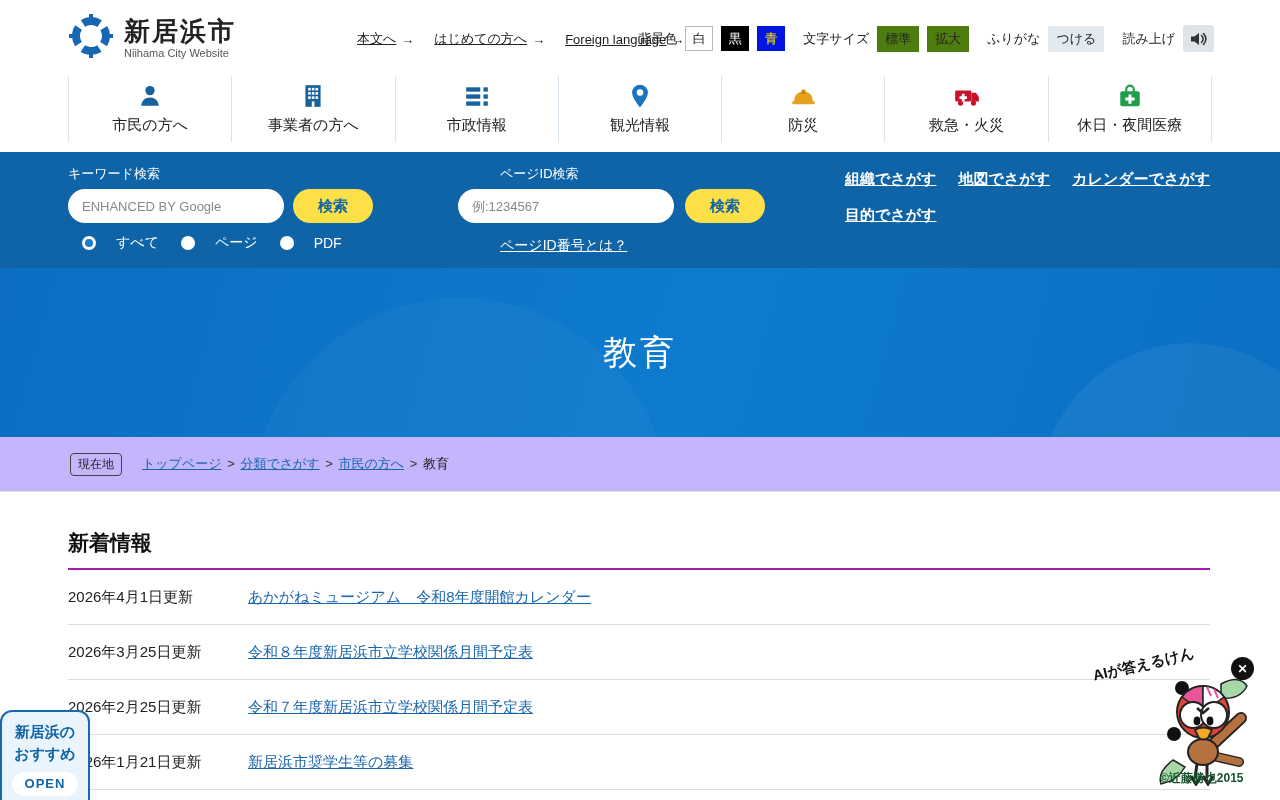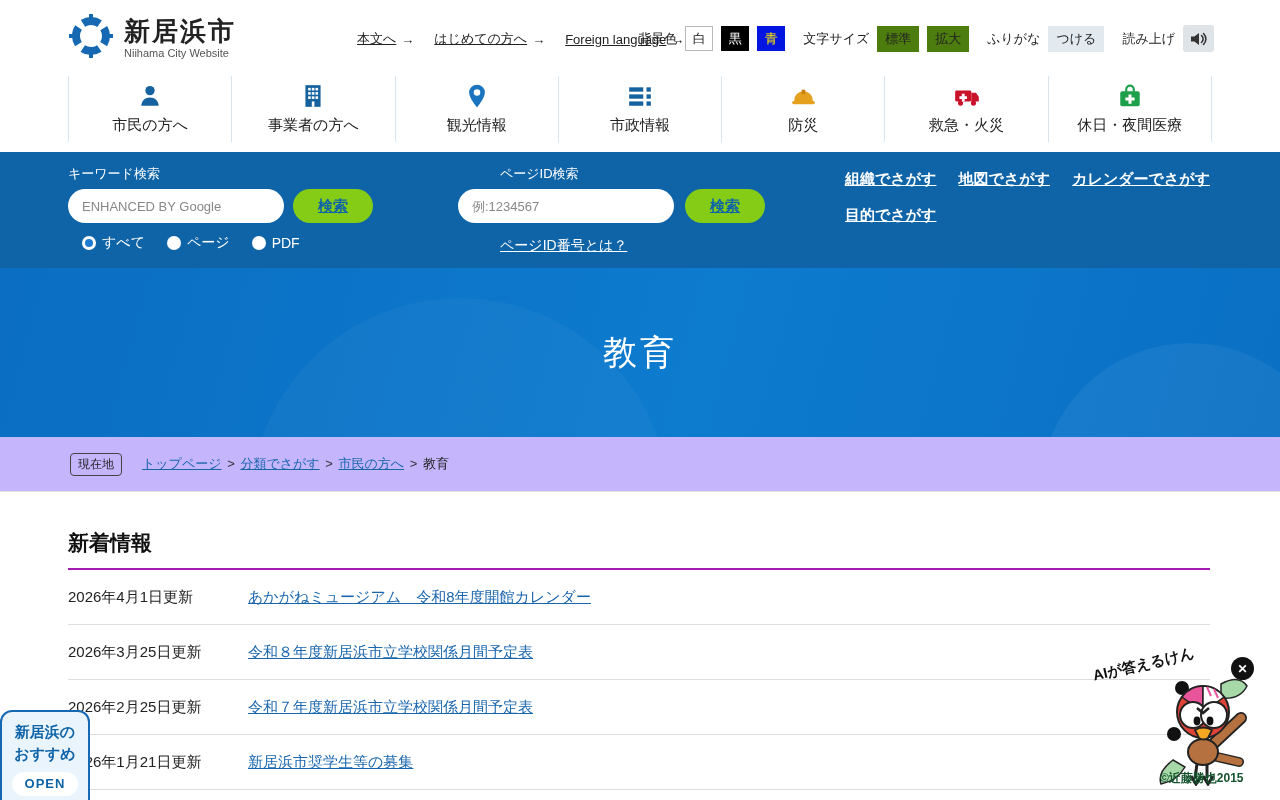--- a/index.html
+++ b/index.html
@@ -42,25 +42,25 @@
   .search-band { position:absolute; top:152px; left:0; width:1280px; height:116px; background:#0f64a8; color:#fff; }
   .sb-label { position:absolute; font-size:13px; color:#fff; }
   .kw-label { left:68px; top:13px; }
   .pid-label { left:500px; top:13px; }
   .pill-input { position:absolute; top:37px; width:216px; height:34px; border:none; border-radius:17px;
                 padding:9px 14px; font-size:13px; color:#333; }
   .pill-input::placeholder { color:#888; }
   .kw-input { left:68px; }
   .pid-input { left:458px; }
   .search-btn { position:absolute; top:37px; width:80px; height:34px; border:none; border-radius:17px;
-                background:#84cc16; color:#0f64a8; font-weight:bold; font-size:15px; cursor:pointer;text-decoration:underline; }
+                background:#fde047; color:#0f64a8; font-weight:bold; font-size:15px; cursor:pointer; }
   .kw-btn { left:293px; }
   .pid-btn { left:685px; }
   .radio-row { position:absolute; left:82px; top:82px; display:flex; gap:22px; font-size:14px; }
-  .radio-opt { display:flex; align-items:center; gap:6px; cursor:pointer;justify-content:space-between; }
+  .radio-opt { display:flex; align-items:center; gap:20px; cursor:pointer;justify-content:space-between; }
   .radio { width:14px; height:14px; border-radius:50%; background:#fff; display:flex; align-items:center; justify-content:center; }
   .radio .dot { display:none; width:8px; height:8px; border-radius:50%; background:#1e7ad0; }
   .radio.checked .dot { display:block; }
   .pid-help { position:absolute; left:500px; top:85px; font-size:14px; color:#fff; text-decoration:underline; }
   .quick-links { position:absolute; right:70px; top:18px; text-align:left; font-size:15px;font-weight:bold; }
   .quick-links .row { margin-bottom:17px; }
   .quick-links a { color:#fff; text-decoration:underline; margin-left:18px; }
 
   
   .hero { position:absolute; top:268px; left:0; width:1280px; height:169px; overflow:hidden;
@@ -190,39 +190,39 @@
             <rect x="10.9" y="12.3" width="2.4" height="2.4"></rect>
             <rect x="14.3" y="12.3" width="2.4" height="2.4"></rect>
           <rect x="10.9" y="17" width="2.4" height="5"></rect>
         </g>
       </svg>
     </span>
     <span class="lbl">事業者の方へ</span>
   </div>
   <div class="nav-item">
     <span>
-      <svg width="26" height="26" viewBox="0 0 24 24">
-        <path d="M12 1.5a7.3 7.3 0 00-7.3 7.3C4.7 14 12 22.5 12 22.5s7.3-8.5 7.3-13.7A7.3 7.3 0 0012 1.5z" fill="#1a74c0"></path>
-        <circle cx="12" cy="8.8" r="3" fill="#fff"></circle>
-      </svg>
-    </span>
-    <span class="lbl">観光情報</span>
-  </div>
-  <div class="nav-item">
-    <span>
       <svg width="26" height="26" viewBox="0 0 24 24" fill="#15629e">
         <rect x="2" y="4" width="13" height="4"></rect>
           <rect x="18" y="4" width="4" height="4"></rect>
         <rect x="2" y="10.5" width="13" height="4"></rect>
           <rect x="18" y="10.5" width="4" height="4"></rect>
         <rect x="2" y="17" width="13" height="4"></rect>
           <rect x="18" y="17" width="4" height="4"></rect>
       </svg>
     </span>
     <span class="lbl">市政情報</span>
+  </div>
+  <div class="nav-item">
+    <span>
+      <svg width="26" height="26" viewBox="0 0 24 24">
+        <path d="M12 1.5a7.3 7.3 0 00-7.3 7.3C4.7 14 12 22.5 12 22.5s7.3-8.5 7.3-13.7A7.3 7.3 0 0012 1.5z" fill="#1a74c0"></path>
+        <circle cx="12" cy="8.8" r="3" fill="#fff"></circle>
+      </svg>
+    </span>
+    <span class="lbl">観光情報</span>
   </div>
   <div class="nav-item">
     <span>
       <svg width="27" height="26" viewBox="0 0 24 24">
         <path d="M3.5 16a8.5 8.5 0 0117 0v1h-17z" fill="#e5a01e"></path>
         <rect x="1.5" y="16.5" width="21" height="3" rx="1.5" fill="#e5a01e"></rect>
         <rect x="10.3" y="6.2" width="3.4" height="4" fill="#c9820c"></rect>
       </svg>
     </span>
     <span class="lbl">防災</span>

